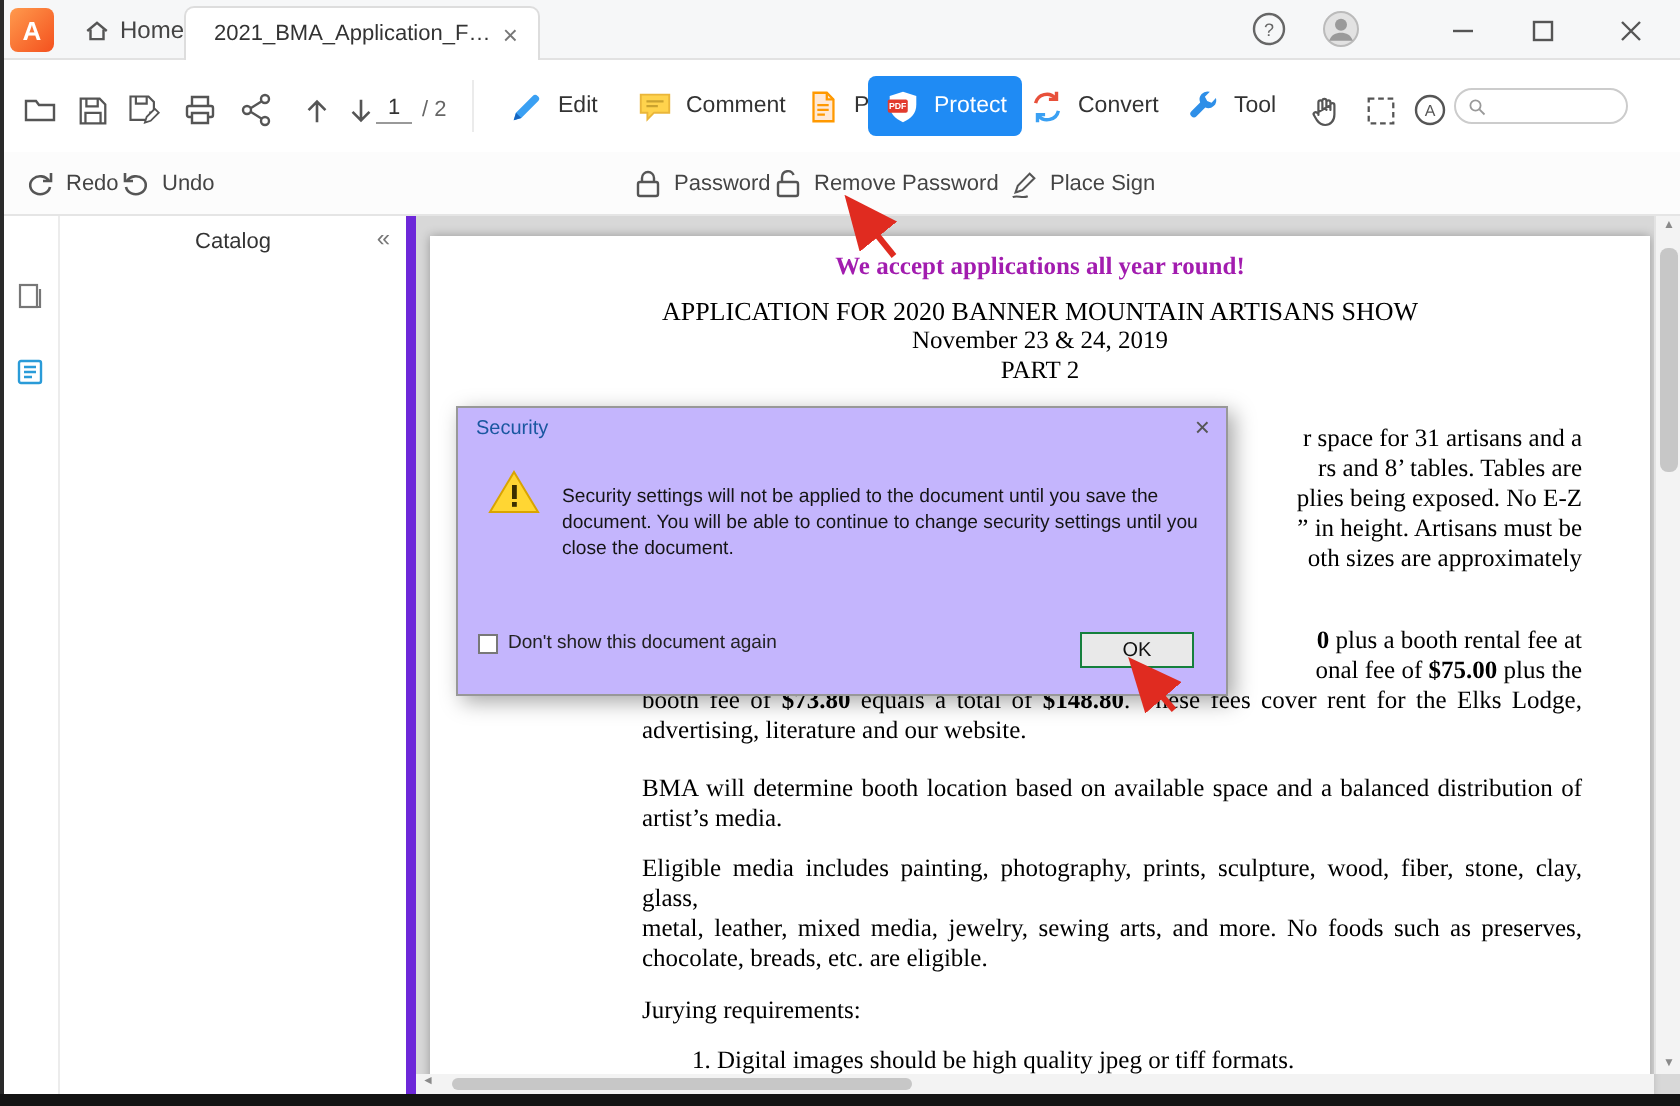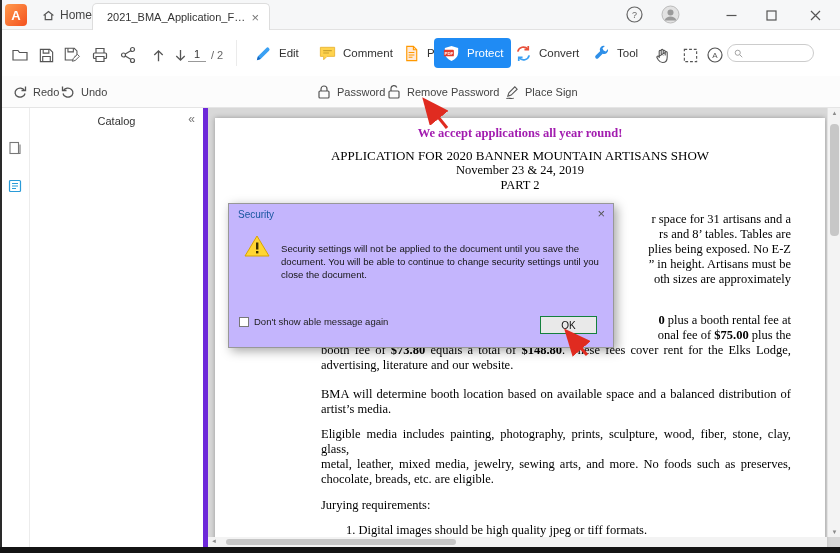--- a/index.html
+++ b/index.html
@@ -375,21 +375,21 @@
   <div class="dlg-warn">
     <svg width="26" height="24" viewBox="0 0 26 24">
         <path d="M13 2L25 22H1z" fill="#ffd633" stroke="#d9a400" stroke-width="1"></path>
         <rect x="12" y="8.5" width="2.4" height="7" fill="#3a2f00"></rect>
         <rect x="12" y="17" width="2.4" height="2.4" fill="#3a2f00"></rect>
       </svg>
   </div>
   <div class="dlg-msg">Security settings will not be applied to the document until you save the document. You will be able to continue to change security settings until you close the document.</div>
   <div class="dlg-check">
     <span class="checkbox"></span>
-    <span>Don't show able message again</span>
+    <span>Don't show this document again</span>
   </div>
   <div class="dlg-ok">OK</div>
 </div>
 
 <svg class="red-arrow" style="left:410px; top:90px;" width="48" height="48" viewBox="0 0 48 48">
   <defs>
       <marker id="ah1" markerWidth="9" markerHeight="8" refX="7" refY="4" orient="auto">
         <path d="M0 0L9 4L0 8z" fill="#e02b20"></path>
       </marker>
     </defs>

